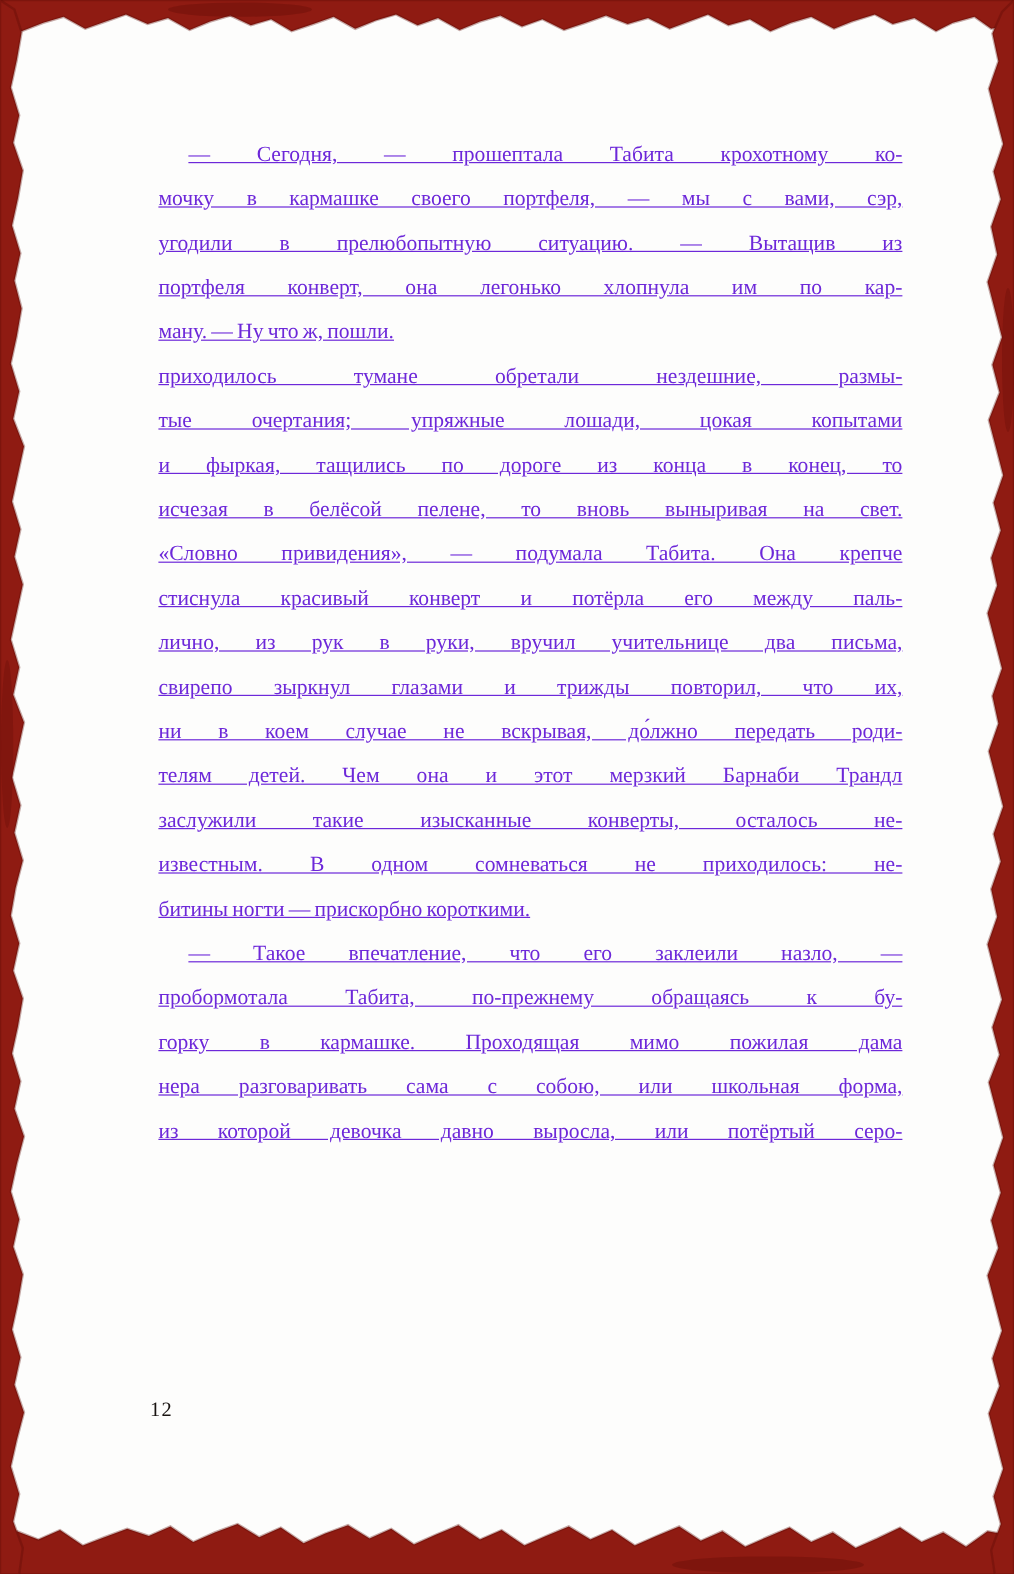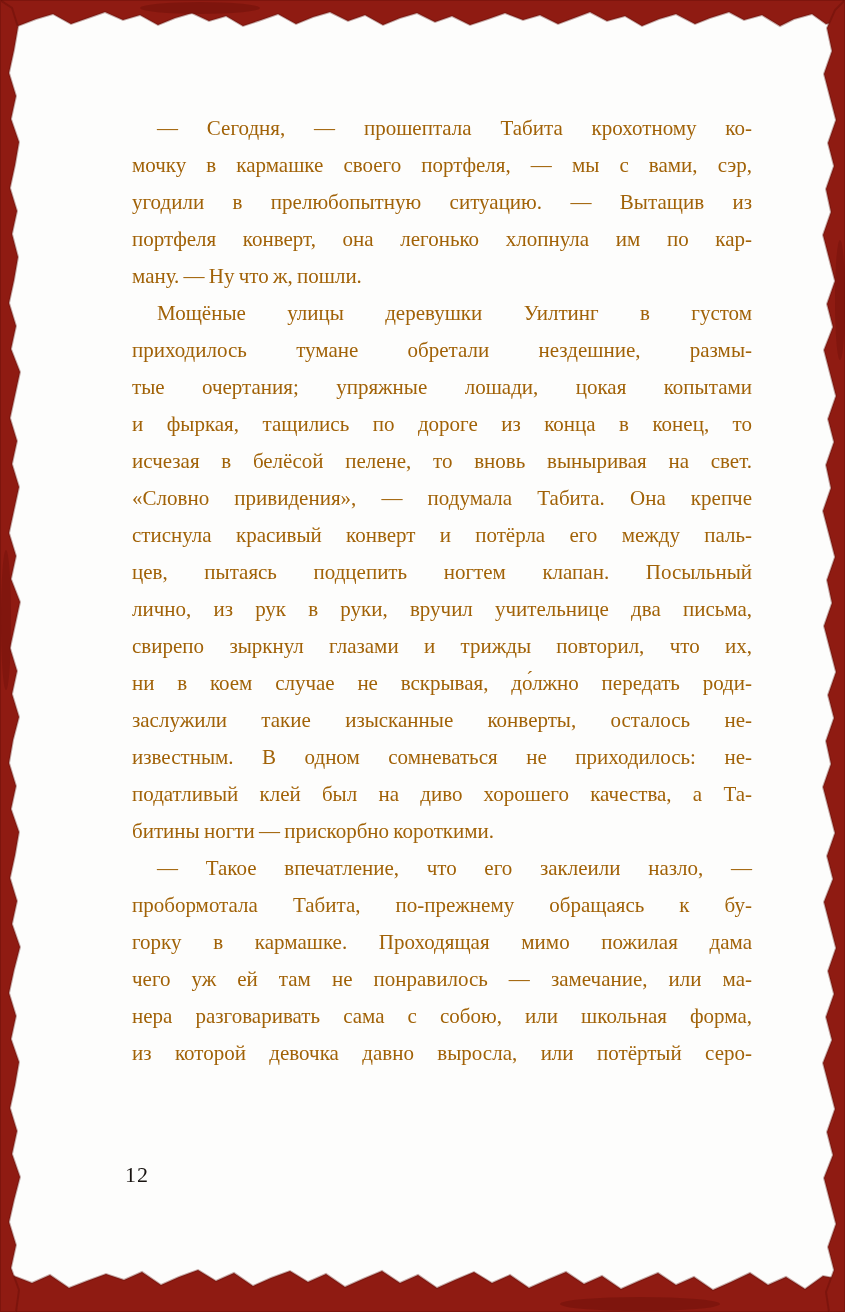--- a/index.html
+++ b/index.html
@@ -15,78 +15,76 @@
     position: absolute;
     left: 0; top: 0;
     width: 845px; height: 1312px;
     pointer-events: none;
   }
   .text-block {
     position: absolute;
     left: 132px;
     top: 110px;
     width: 620px;
-    color: #a16207;
-    font-size: 21px;
+    color: #6d28d9;
+    font-size: 18px;
     line-height: 37px;
     letter-spacing: 0px;
+    text-decoration: underline;
   }
   .line {
     height: 37px;
     text-align: justify;
     text-align-last: justify;
     -moz-text-align-last: justify;
     word-spacing: -1px;
   }
   .line.first { text-indent: 25px; }
   .line.endpara {
     text-align: left;
     text-align-last: left;
     -moz-text-align-last: left;
   }
   .page-number {
     position: absolute;
     left: 125px;
     top: 1160px;
     color: #181310;
-    font-size: 22px;
+    font-size: 17px;
     line-height: 30px;
     letter-spacing: 1px;
   }
 </style>
 </head>
 <body>
 
 <div class="page">
 
   <div class="text-block" id="text-block">
       <div class="line first">— Сегодня, — прошептала Табита крохотному ко-</div>
       <div class="line">мочку в кармашке своего портфеля, — мы с вами, сэр,</div>
       <div class="line">угодили в прелюбопытную ситуацию. — Вытащив из</div>
       <div class="line">портфеля конверт, она легонько хлопнула им по кар-</div>
       <div class="line endpara">ману. — Ну что ж, пошли.</div>
-      <div class="line first">Мощёные улицы деревушки Уилтинг в густом</div>
       <div class="line">приходилось тумане обретали нездешние, размы-</div>
       <div class="line">тые очертания; упряжные лошади, цокая копытами</div>
       <div class="line">и фыркая, тащились по дороге из конца в конец, то</div>
       <div class="line">исчезая в белёсой пелене, то вновь выныривая на свет.</div>
       <div class="line">«Словно привидения», — подумала Табита. Она крепче</div>
       <div class="line">стиснула красивый конверт и потёрла его между паль-</div>
-      <div class="line">цев, пытаясь подцепить ногтем клапан. Посыльный</div>
       <div class="line">лично, из рук в руки, вручил учительнице два письма,</div>
       <div class="line">свирепо зыркнул глазами и трижды повторил, что их,</div>
       <div class="line">ни в коем случае не вскрывая, до́лжно передать роди-</div>
+      <div class="line">телям детей. Чем она и этот мерзкий Барнаби Трандл</div>
       <div class="line">заслужили такие изысканные конверты, осталось не-</div>
       <div class="line">известным. В одном сомневаться не приходилось: не-</div>
-      <div class="line">податливый клей был на диво хорошего качества, а Та-</div>
       <div class="line endpara">битины ногти — прискорбно короткими.</div>
       <div class="line first">— Такое впечатление, что его заклеили назло, —</div>
       <div class="line">пробормотала Табита, по-прежнему обращаясь к бу-</div>
       <div class="line">горку в кармашке. Проходящая мимо пожилая дама</div>
-      <div class="line">чего уж ей там не понравилось — замечание, или ма-</div>
       <div class="line">нера разговаривать сама с собою, или школьная форма,</div>
       <div class="line">из которой девочка давно выросла, или потёртый серо-</div>
     </div>
 
   <div class="page-number">12</div>
 
   <svg class="torn-border" viewBox="0 0 845 1312" xmlns="http://www.w3.org/2000/svg">
 
     <path stroke="#5c0b07" stroke-opacity="0.35" stroke-width="2" d="M0 0 H845 V20
              L826 24 L812 14 L794 19 L780 26 L762 15 L744 20 L729 12 L710 18 L695 24

